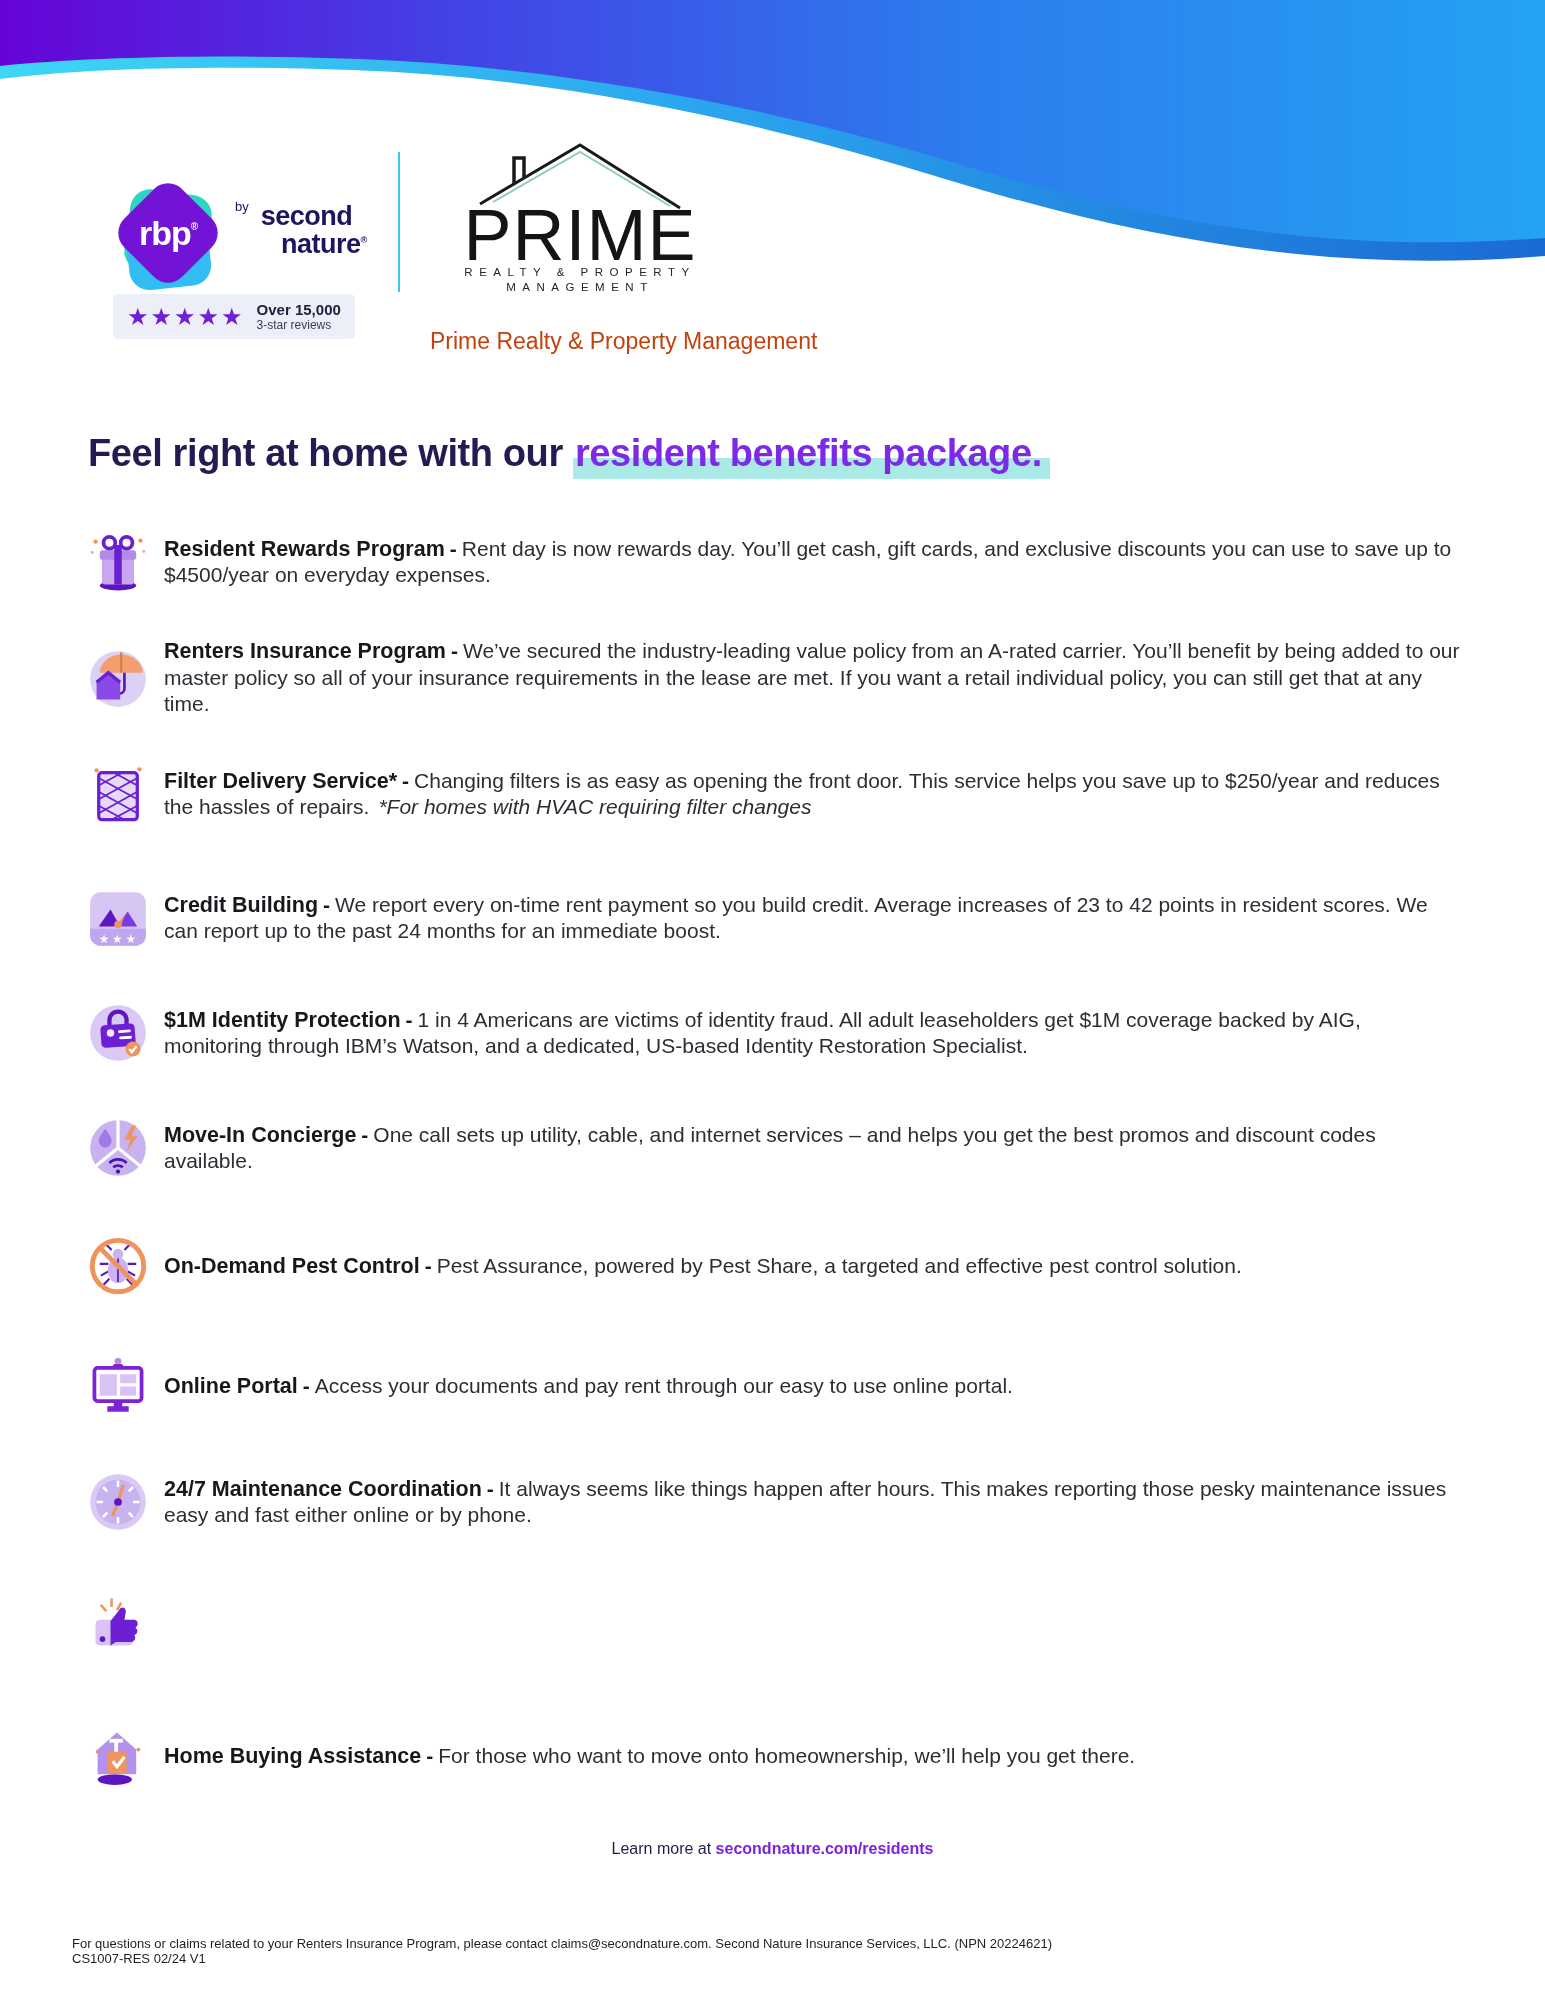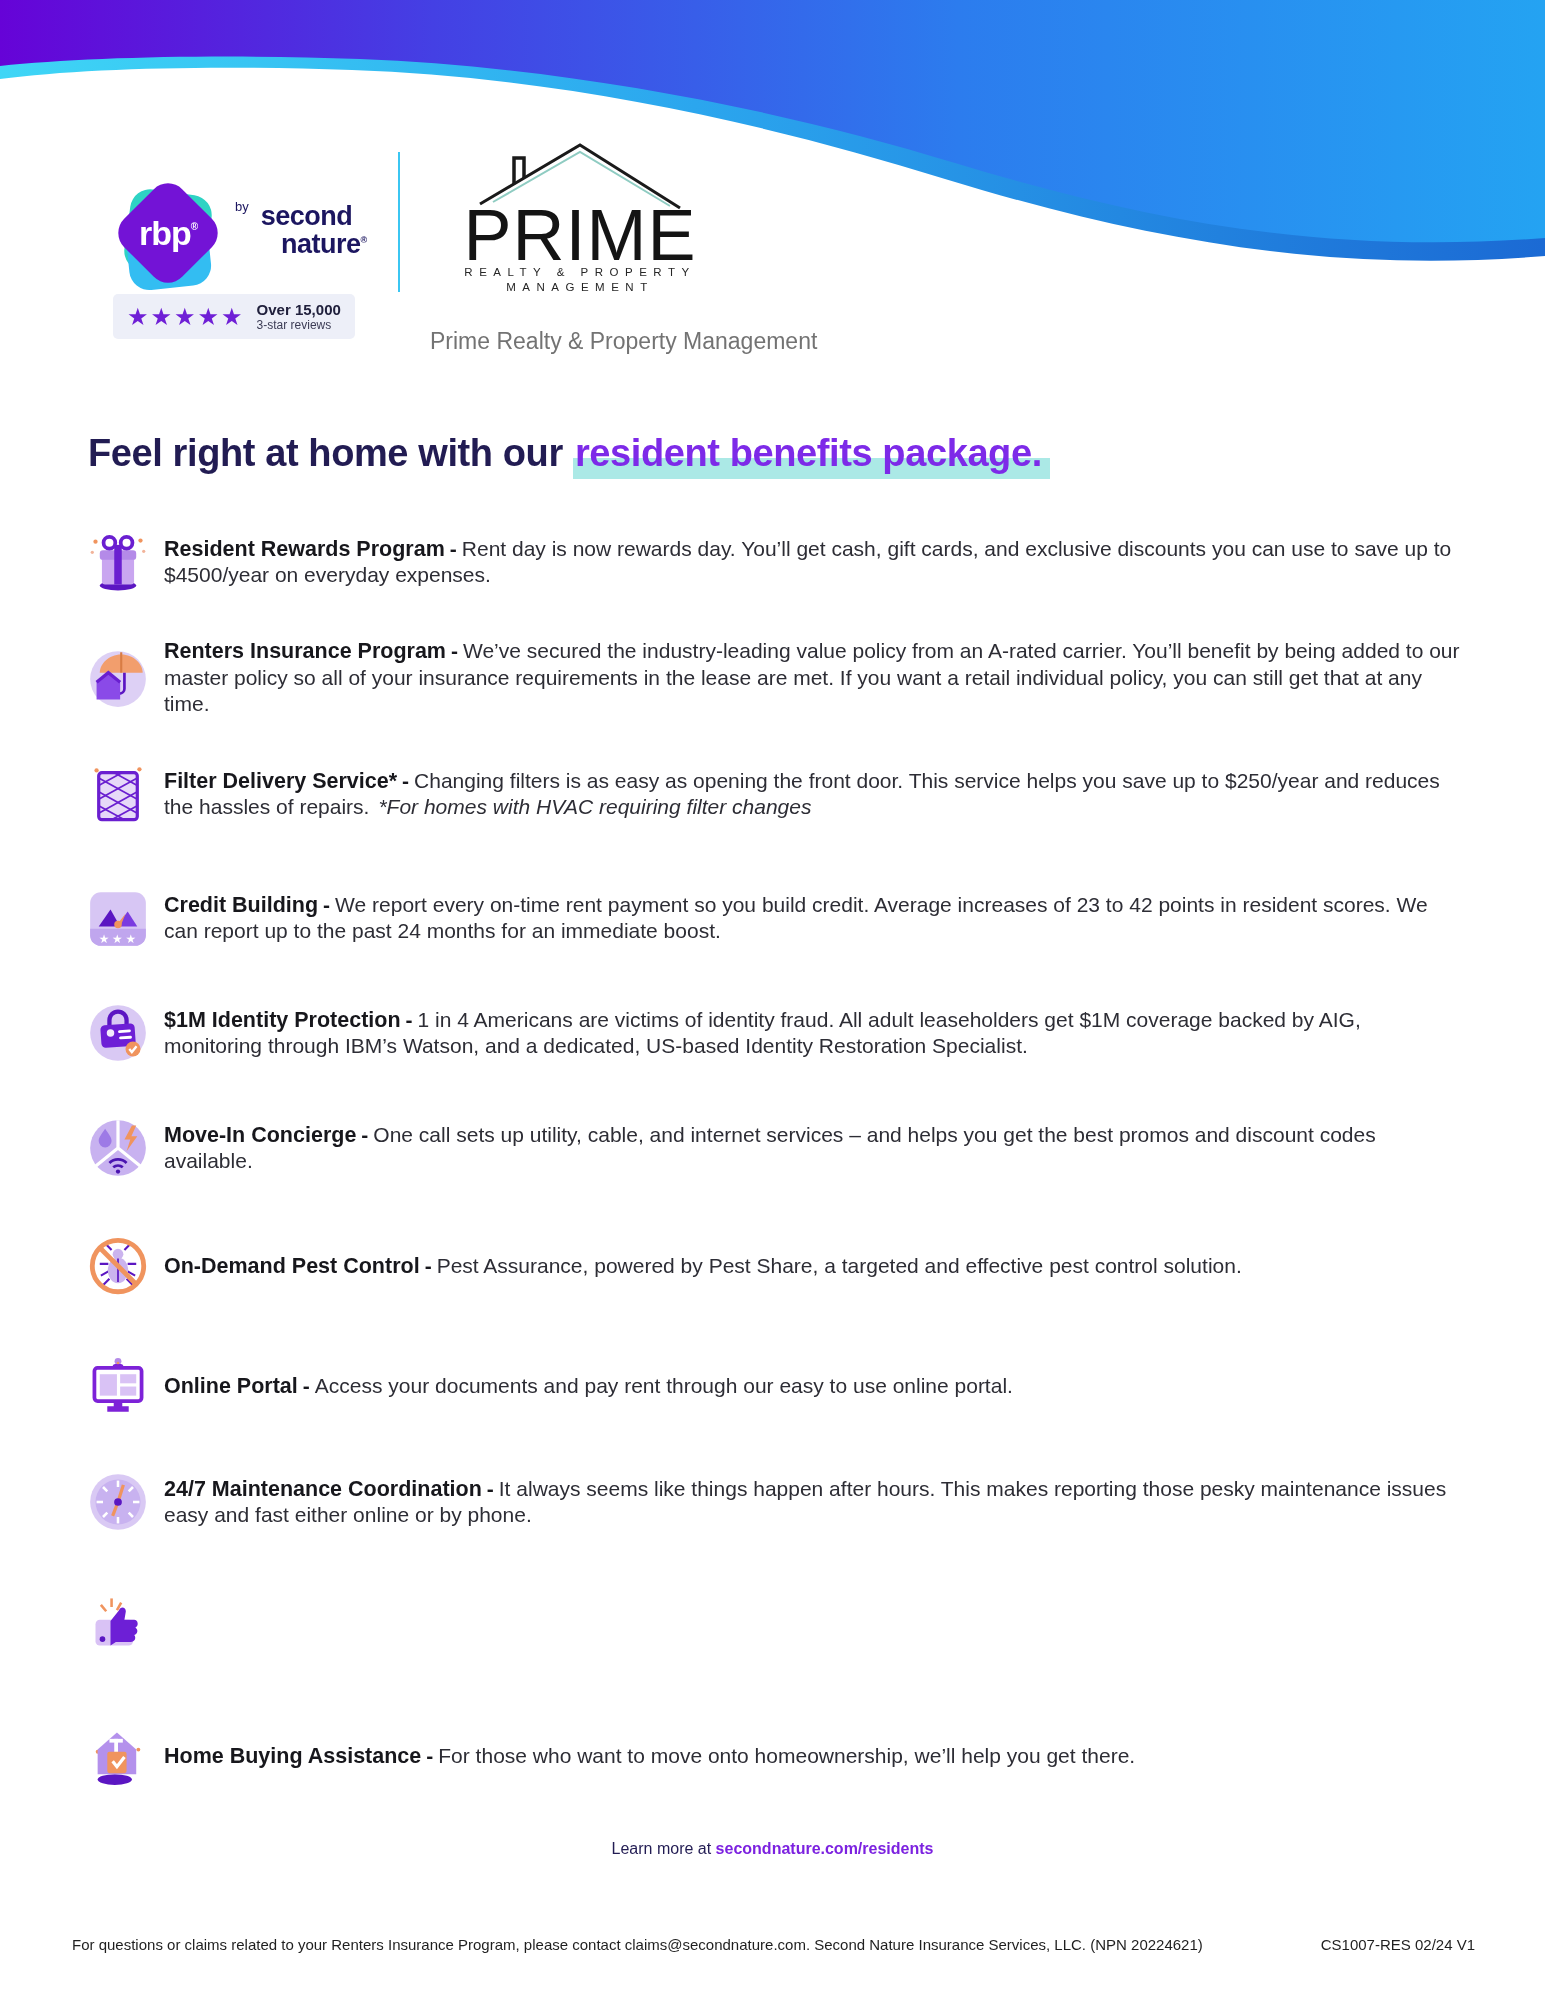--- a/index.html
+++ b/index.html
@@ -28,39 +28,39 @@
     background:#edeff8;border-radius:5px;padding:7px 14px;}
   .stars{color:#6f1fd6;font-size:24px;letter-spacing:2px;line-height:24px;}
   .stars-text .t1{font-size:15px;font-weight:700;color:#20203c;line-height:17px;}
   .stars-text .t2{font-size:12px;color:#3c3c55;line-height:14px;}
   .logo-divider{position:absolute;left:303px;top:2px;width:2px;height:140px;background:#3bc6f2;}
   .prime-logo{position:absolute;left:335px;top:-12px;width:300px;text-align:center;color:#141414;}
   .prime-roof{display:block;margin:0 auto;}
   .prime-name{font-size:72px;font-weight:400;letter-spacing:1px;line-height:50px;margin-top:-4px;}
   .prime-sub1{font-size:11.5px;letter-spacing:6.5px;margin-top:6px;color:#262626;}
   .prime-sub2{font-size:11.5px;letter-spacing:6.5px;margin-top:3px;color:#262626;}
-  .partner-name{position:absolute;left:335px;top:178px;width:760px;font-size:23px;color:#737373;text-align:left;}
+  .partner-name{position:absolute;left:335px;top:178px;width:760px;font-size:23px;color:#c2410c;text-align:left;}
   
   .headline{position:absolute;left:88px;top:432px;width:1400px;font-size:38px;font-weight:700;
     letter-spacing:-0.4px;color:#221c53;white-space:nowrap;}
   .headline .hl{color:#7d2ae8;background:linear-gradient(to bottom,transparent 56%,#abe9e6 56%);
     padding:0 8px 5px 2px;}
   
   .benefit-row{position:absolute;left:88px;width:1372px;display:flex;align-items:center;gap:16px;}
   .benefit-icon{flex:0 0 60px;width:60px;height:60px;}
   .benefit-icon svg{width:60px;height:60px;display:block;}
   .benefit-text{font-size:21px;line-height:26.5px;color:#2d2d35;max-width:1296px;}
   .benefit-title{font-weight:700;color:#17171c;font-size:21.5px;}
   .benefit-sep{font-weight:700;color:#17171c;margin:0 5px;}
   .benefit-note{font-style:italic;margin-left:9px;}
   
   .learn-more{position:absolute;top:1840px;left:0;width:1545px;text-align:center;font-size:16px;color:#221c53;}
   .learn-more a{color:#7c22e0;font-weight:700;text-decoration:none;}
   .bottom-line{position:absolute;top:1936px;left:72px;right:70px;display:flex;justify-content:space-between;
-    font-size:15px;color:#1f1f1f;}
+    font-size:13px;color:#1f1f1f;flex-direction:column;}
 </style>
 </head>
 <body>
 
 <div class="wave-wrap">
   <svg width="1545" height="270" viewBox="0 0 1545 270" preserveAspectRatio="none">
     <defs>
       <linearGradient id="gBack" x1="0" y1="0" x2="1" y2="0">
         <stop offset="0" stop-color="#3fd6f6"></stop>
           <stop offset="0.45" stop-color="#2ba6ee"></stop>

